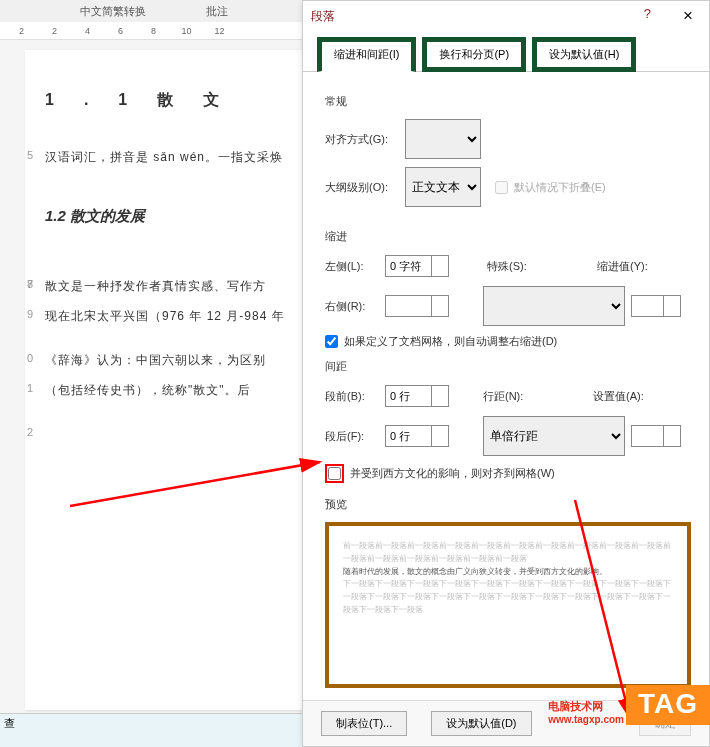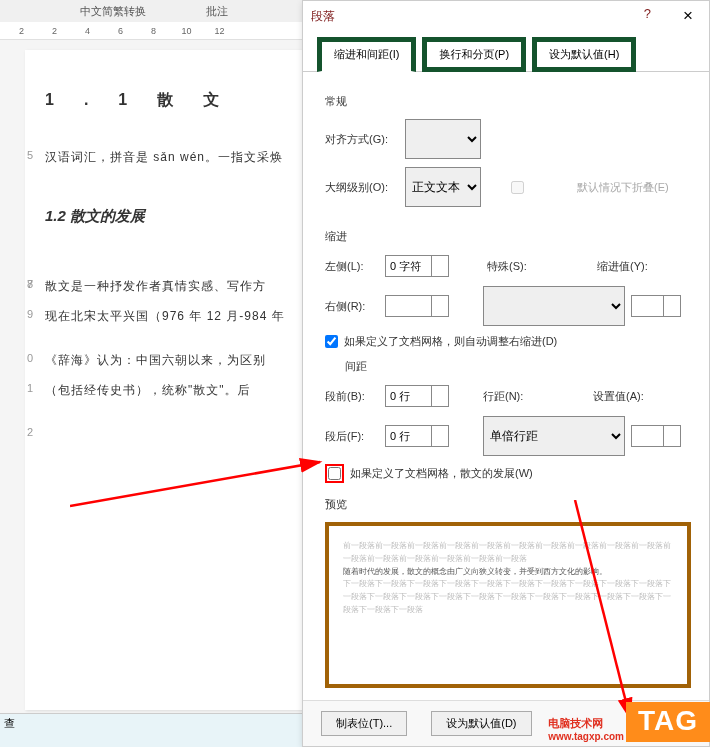--- a/index.html
+++ b/index.html
@@ -47,21 +47,21 @@
     .highlight-check input { margin: 0 !important; }
     
     .arrow-svg { position: absolute; pointer-events: none; z-index: 100; }
     
     .preview-box { border: 4px solid #a16207; height: 166px; margin-top: 8px; padding: 14px 14px; font-size: 8px; color: #bbb; line-height: 1.6; overflow: hidden; }
     .preview-dark { color: #555; font-size: 8px; }
     
     .dialog-footer { position: absolute; bottom: 0; left: 0; right: 0; border-top: 1px solid #ddd; padding: 10px 18px; display: flex; gap: 24px; background: #f8f8f8; }
     .footer-btn { border: 1px solid #aaa; padding: 4px 14px; font-size: 11px; background: #f0f0f0; cursor: pointer; }
     
-    .watermark { position: absolute; right: 0; bottom: 5px; z-index: 200; display: flex; align-items: flex-end; gap: 0; }
+    .watermark { position: absolute; right: 0; bottom: 22px; z-index: 200; display: flex; align-items: flex-end; gap: 0; }
     .wm-text { display: flex; flex-direction: column; align-items: flex-start; font-size: 11px; color: #e03020; font-weight: bold; }
     .wm-url { color: #e03020; font-size: 10px; }
     .wm-tag { background: #ff8c1a; color: #fff; font-size: 28px; font-weight: bold; padding: 3px 12px 5px 12px; font-family: Arial; letter-spacing: 1px; margin-left: 2px; }
     
     .bottom-bar { position: absolute; bottom: 0; left: 0; width: 302px; height: 34px; background: #e8f4f8; border-top: 1px solid #ccc; font-size: 11px; padding: 2px 4px; }
   </style>
 </head>
 <body>
 
 <div class="top-ribbon">
@@ -142,21 +142,21 @@
     <div class="section-title">常规</div>
     <div class="form-row">
       <span class="form-label">对齐方式(G):</span>
       <select class="form-select" style="width:76px;"></select>
     </div>
     <div class="form-row">
       <span class="form-label">大纲级别(O):</span>
       <select class="form-select" style="width:76px;">
         <option>正文文本</option>
       </select>
-      <div class="check-row disabled" style="margin-left:30px;gap:47px;">
+      <div class="check-row disabled" style="margin-left:14px;">
         <input type="checkbox" disabled="" style="">
         <span class="check-label disabled">默认情况下折叠(E)</span>
       </div>
     </div>
 
     <div class="section-title" style="margin-top:22px;">缩进</div>
     <div class="form-row">
       <span class="form-label" style="width:60px;">左侧(L):</span>
       <div class="spinner">
           <span>0 字符</span>
@@ -175,21 +175,21 @@
       <div class="spinner" style="width:50px;margin-left:6px;">
           <span></span>
           <div class="spin-arrows">▲<br>▼</div>
         </div>
     </div>
     <div class="check-row">
       <input type="checkbox" checked="" style="">
       <span class="check-label">如果定义了文档网格，则自动调整右缩进(D)</span>
     </div>
 
-    <div class="section-title" style="margin-top:10px;margin-left:20px;">间距</div>
+    <div class="section-title" style="margin-top:10px;">间距</div>
     <div class="form-row">
       <span class="form-label" style="width:60px;">段前(B):</span>
       <div class="spinner">
           <span>0 行</span>
           <div class="spin-arrows">▲<br>▼</div>
         </div>
       <span class="form-label" style="width:50px;margin-left:34px;">行距(N):</span>
       <span class="form-label" style="width:56px;margin-left:60px;">设置值(A):</span>
     </div>
     <div class="form-row">
@@ -203,21 +203,21 @@
       </select>
       <div class="spinner" style="width:50px;margin-left:6px;">
           <span></span>
           <div class="spin-arrows">▲<br>▼</div>
         </div>
     </div>
     <div class="check-row">
       <span class="highlight-check">
         <input type="checkbox" style="">
       </span>
-      <span class="check-label" style="margin-left:6px;">如果定义了文档网格，散文的发展(W)</span>
+      <span class="check-label" style="margin-left:6px;">并受到西方文化的影响，则对齐到网格(W)</span>
     </div>
 
     <div class="section-title" style="margin-top:14px;">预览</div>
     <div class="preview-box">
       <div>前一段落前一段落前一段落前一段落前一段落前一段落前一段落前一段落前一段落前一段落前一段落前一段落前一段落前一段落前一段落前一段落</div>
       <div class="preview-dark">随着时代的发展，散文的概念由广义向狭义转变，并受到西方文化的影响。</div>
       <div>下一段落下一段落下一段落下一段落下一段落下一段落下一段落下一段落下一段落下一段落下一段落下一段落下一段落下一段落下一段落下一段落下一段落下一段落下一段落下一段落下一段落下一段落下一段落</div>
     </div>
   </div>
 

